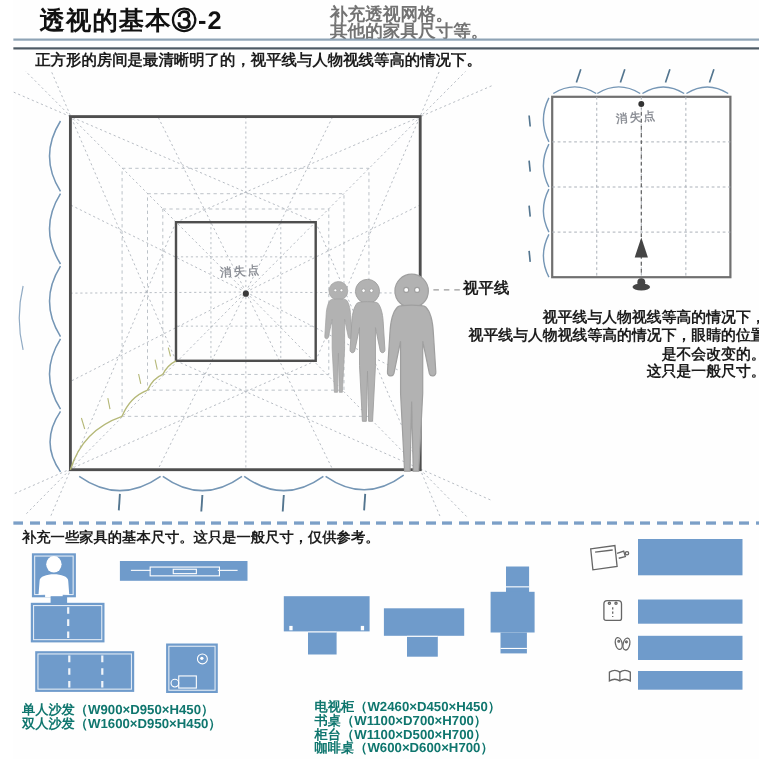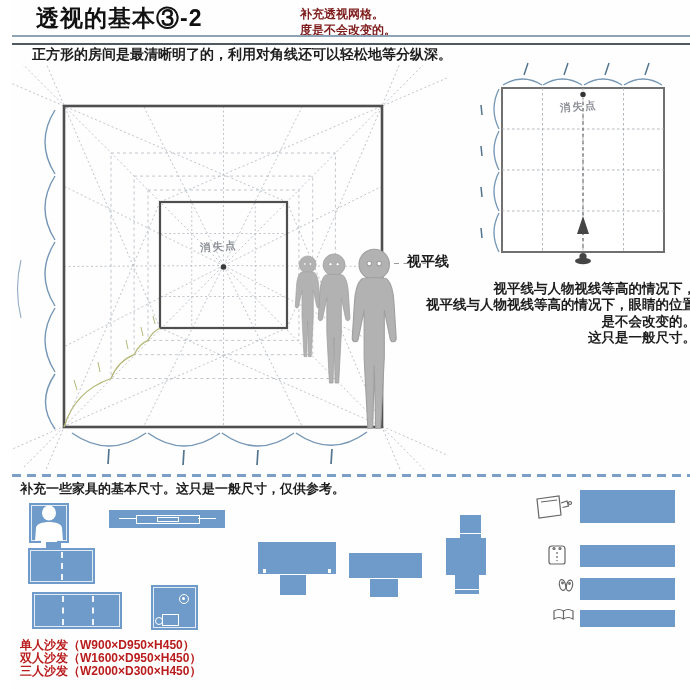--- a/index.html
+++ b/index.html
@@ -1,48 +1,48 @@
 <!DOCTYPE html>
 <html><head>
 <meta charset="utf-8">
 <style>
   :root{ --blue:#6f9bcb; --brace:#7596b5; }
   html,body{margin:0;padding:0;background:#fff;}
   .page{position:relative;width:690px;height:690px;background:#fefefe;overflow:hidden;
         font-family:"Liberation Sans", sans-serif;color:#1d1d1d;margin-left:12px;}
   .abs{position:absolute;}
   .title{left:24px;top:3px;font-size:23px;font-weight:bold;letter-spacing:1px;color:#111;}
-  .subtitle{left:288px;top:6px;font-size:12px;font-weight:bold;line-height:16px;color:#7f1d1d;}
+  .subtitle{left:288px;top:6px;font-size:16px;font-weight:bold;line-height:16px;color:#737373;}
   .double-rule{left:0;top:35px;width:690px;height:6px;border-top:2px solid #8ea3b5;border-bottom:2px solid #4e5a64;}
   .desc{left:20px;top:46px;font-size:14px;font-weight:bold;}
   .vp-label{font-size:10.5px;color:#8d9097;letter-spacing:2px;font-weight:bold;white-space:nowrap;}
-  .eye-label{left:395px;top:253px;font-size:14px;font-weight:bold;}
+  .eye-label{left:409px;top:253px;font-size:14px;font-weight:bold;}
   .note{left:408px;top:281px;width:276px;font-size:13.5px;font-weight:bold;line-height:16.4px;text-align:right;}
   .divider{left:0;top:474px;width:690px;height:3px;
            background:repeating-linear-gradient(90deg,#7b9fc7 0 9px,transparent 9px 15px);}
   .furn-intro{left:8px;top:480px;font-size:13px;font-weight:bold;}
   .blue{position:absolute;background:var(--blue);}
   .inset-outline:after{content:"";position:absolute;left:2px;top:2px;right:2px;bottom:2px;
            border:1px solid rgba(255,255,255,.8);}
   .vdash{position:absolute;top:4px;bottom:4px;width:0;border-left:2px dashed rgba(255,255,255,.9);}
-  .flist{position:absolute;font-size:12px;font-weight:bold;line-height:12.8px;white-space:nowrap;color:#b91c1c;}
+  .flist{position:absolute;font-size:12px;font-weight:bold;line-height:12.8px;white-space:nowrap;color:#0f766e;}
   svg{display:block;}
 </style>
 </head>
 <body>
 
 <div class="page">
 
   <div class="abs title">透视的基本③-2</div>
   <div class="abs subtitle">
     <div>补充透视网格。</div>
-    <div>度是不会改变的。</div>
+    <div>其他的家具尺寸等。</div>
   </div>
   <div class="abs double-rule"></div>
-  <div class="abs desc">正方形的房间是最清晰明了的，利用对角线还可以轻松地等分纵深。</div>
+  <div class="abs desc">正方形的房间是最清晰明了的，视平线与人物视线等高的情况下。</div>
 
   <svg class="abs" style="left:0;top:65px;" width="470" height="405" viewBox="0 65 470 405">
     <defs>
       <g id="person-shape">
         <circle cx="14" cy="9" r="8.3"></circle>
         <path d="M7,17 C5,19 3.5,24 3.2,30 L2,49 C1.8,51.5 4.5,52 5.2,50 L8.5,34 L8.5,60 L10.5,98.5 L13.2,98.5 L14,64 L14.8,98.5 L17.5,98.5 L19.5,60 L19.5,34 L22.8,50 C23.5,52 26.2,51.5 26,49 L24.8,30 C24.5,24 23,19 21,17 C19.5,15.8 8.5,15.8 7,17 Z"></path>
         <circle cx="11.3" cy="8.5" r="1.25" fill="#fff"></circle>
         <circle cx="16.7" cy="8.5" r="1.25" fill="#fff"></circle>
       </g>
     </defs>
@@ -269,16 +269,21 @@
     <g fill="none" stroke="#666" stroke-width="1.2">
       <path d="M3,5 Q8,2 12.5,5 Q17,2 22,5 L22,13 Q17,10 12.5,13 Q8,10 3,13 Z"></path>
       <path d="M12.5,5 L12.5,13"></path>
     </g>
   </svg>
   <div class="blue" style="left:568px;top:610px;width:95px;height:17px;"></div>
 
   <div class="flist" style="left:8px;top:639px;">
     <div>单人沙发（W900×D950×H450）</div>
     <div>双人沙发（W1600×D950×H450）</div>
-    <div>三人沙发（W2000×D300×H450）</div>
+  </div>
+  <div class="flist" style="left:274px;top:636px;">
+    <div>电视柜（W2460×D450×H450）</div>
+    <div>书桌（W1100×D700×H700）</div>
+    <div>柜台（W1100×D500×H700）</div>
+    <div>咖啡桌（W600×D600×H700）</div>
   </div>
 
 </div>
 
 </body></html>

